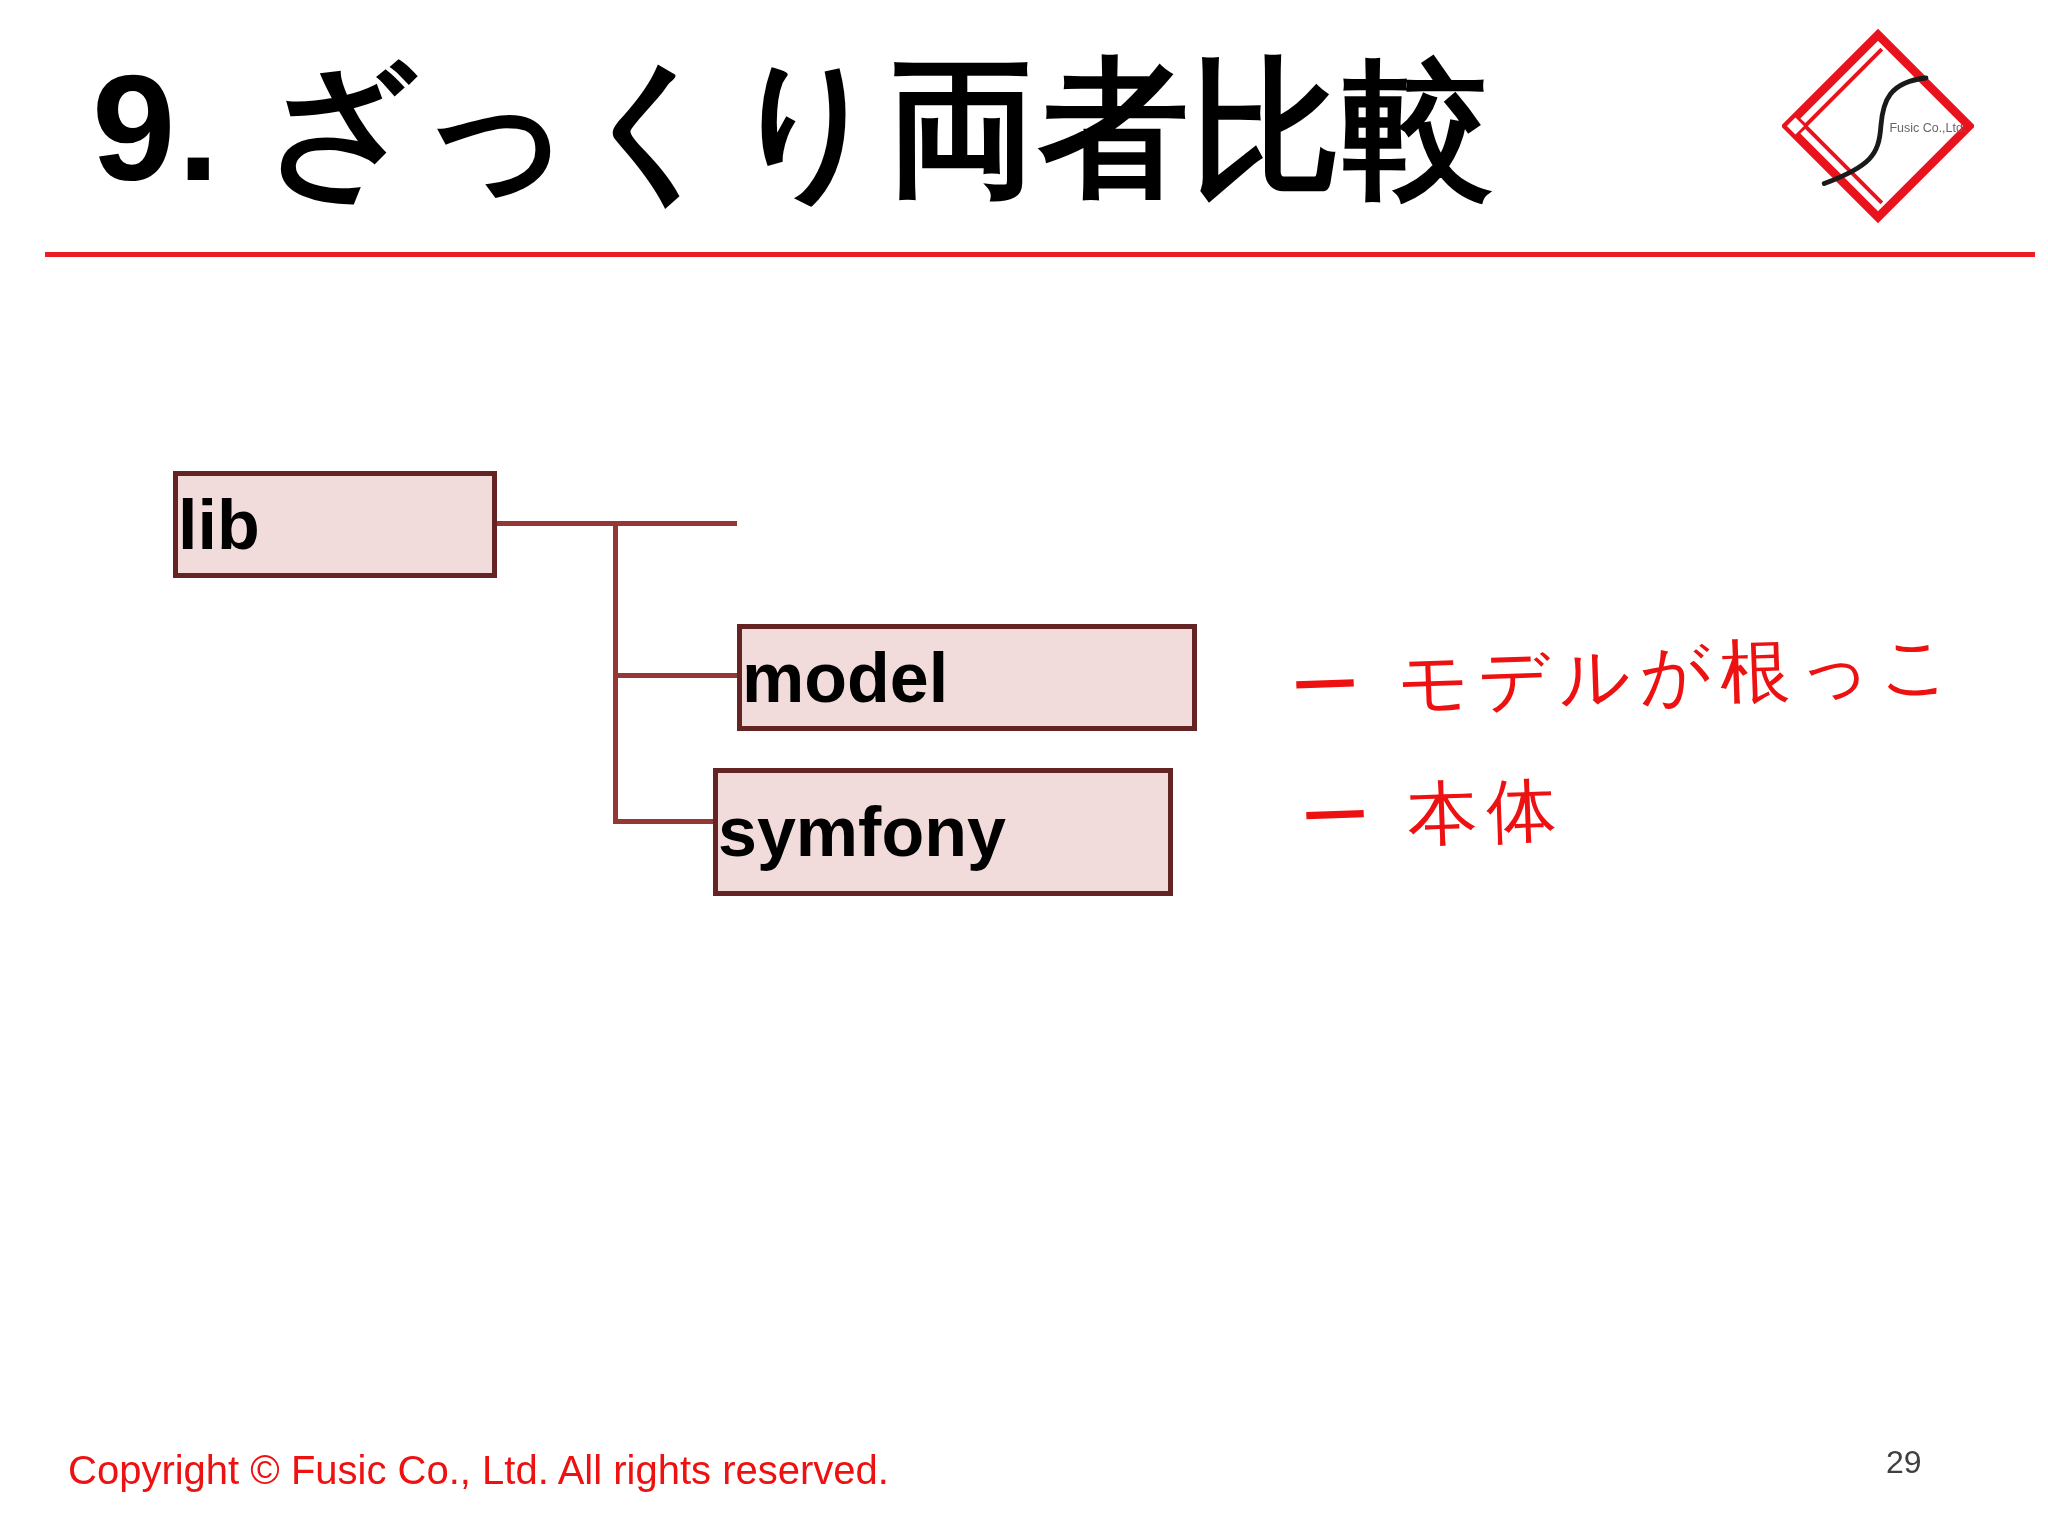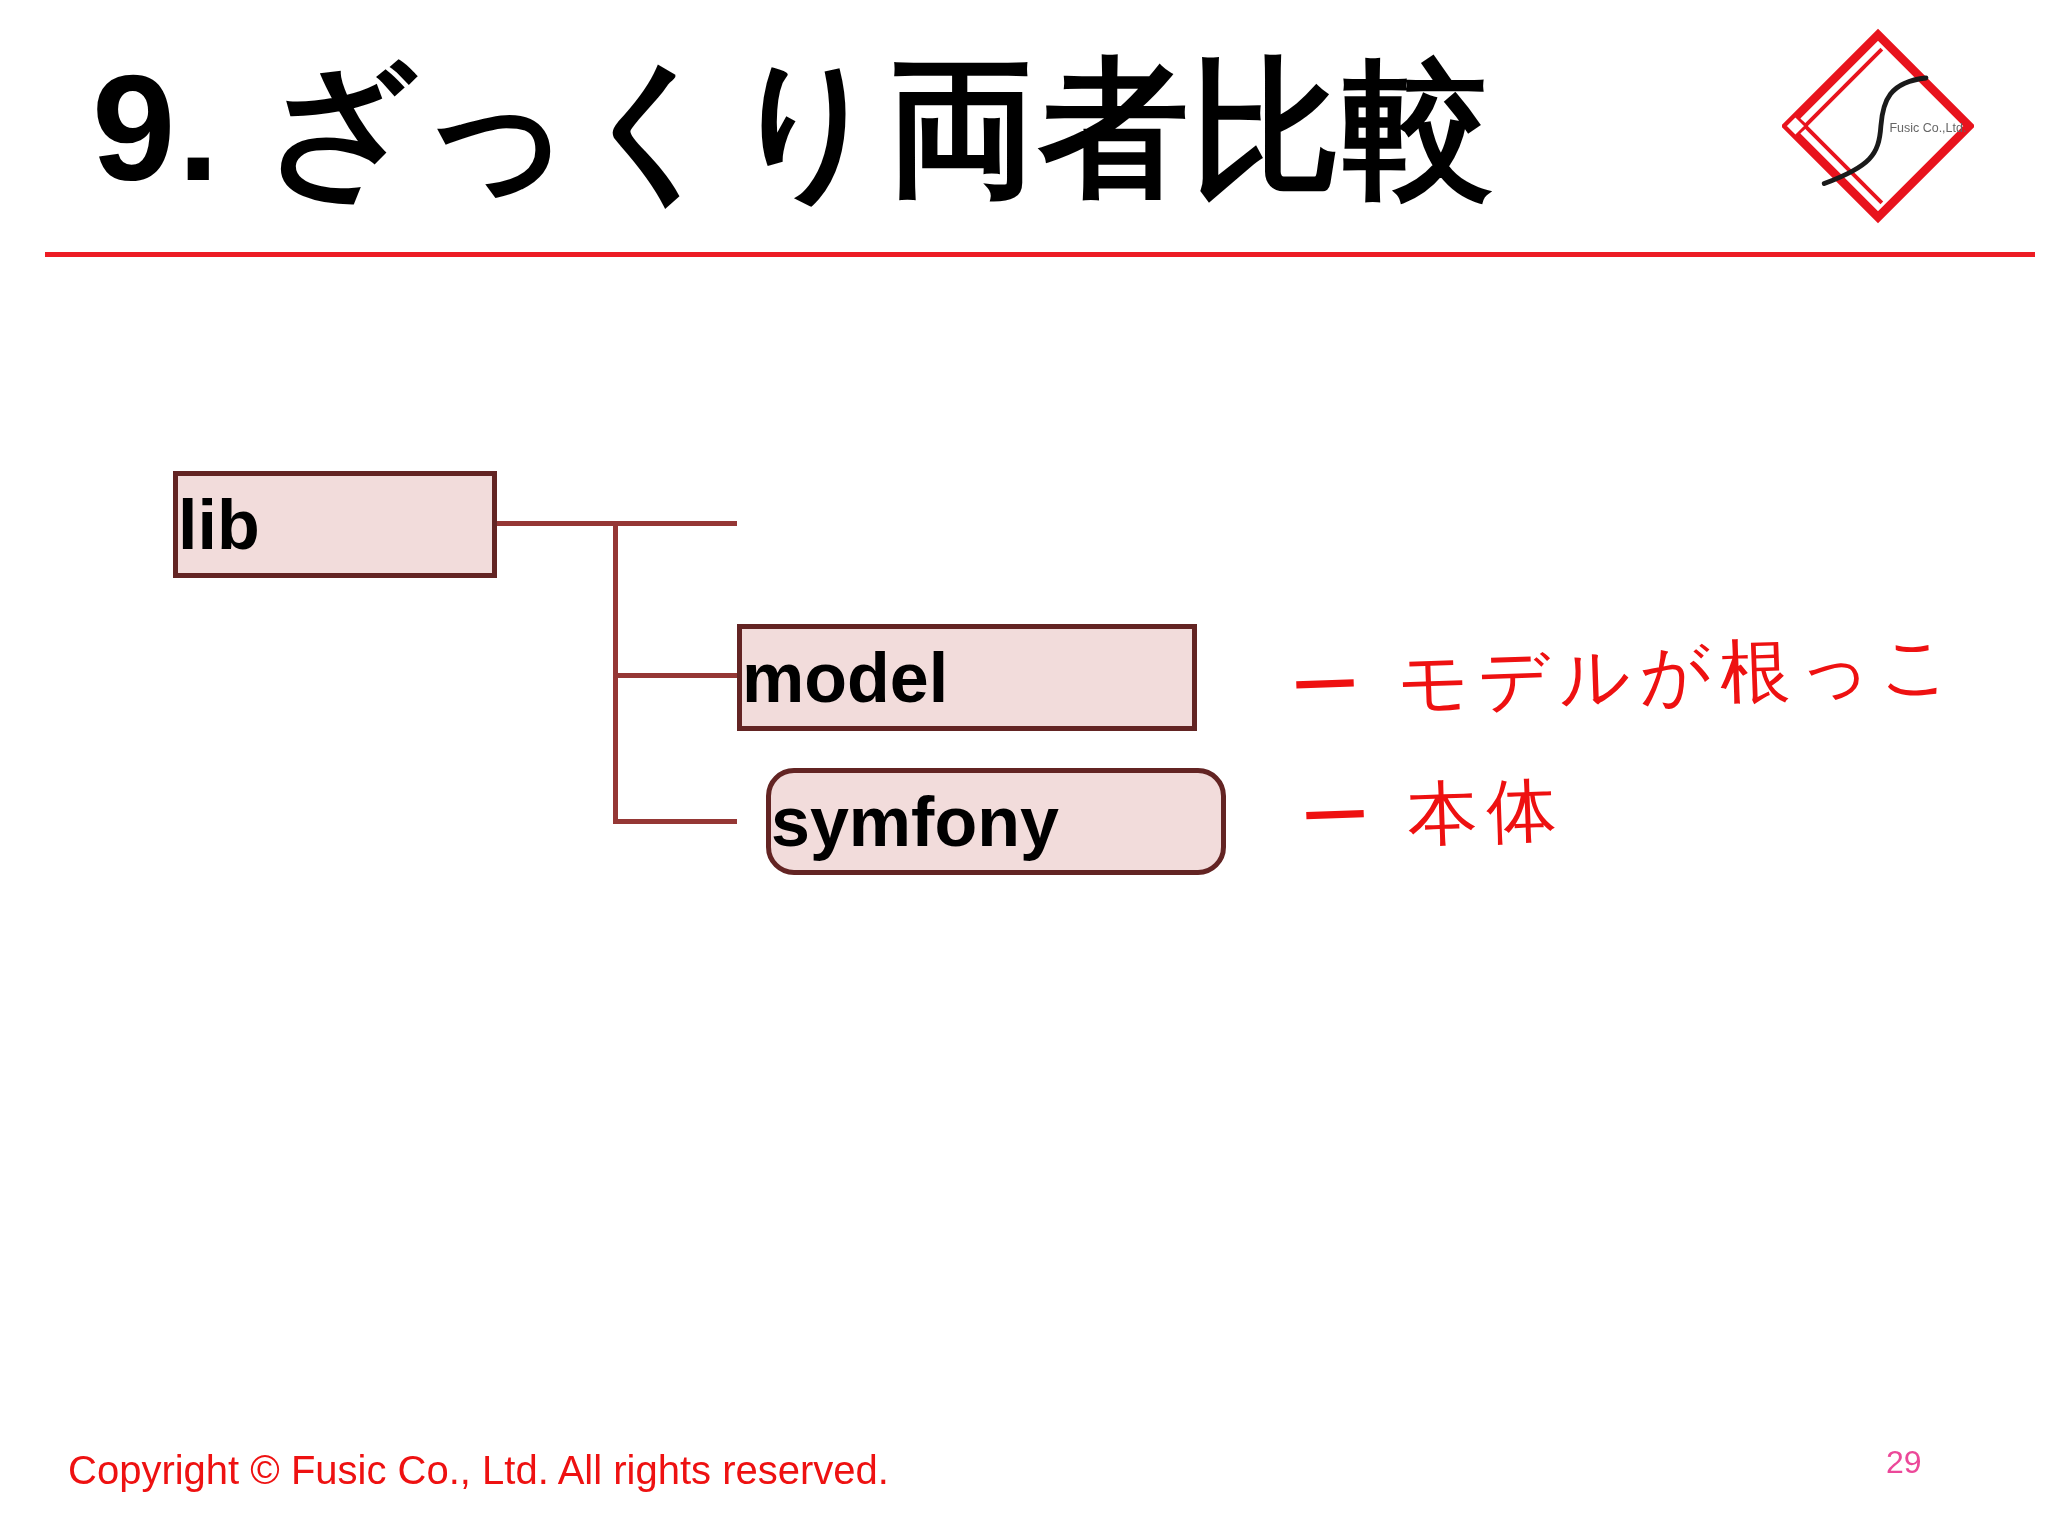--- a/index.html
+++ b/index.html
@@ -29,42 +29,42 @@
     position:absolute;
     background:#f2dcdb;
     border:5px solid #632423;
     box-sizing:border-box;
     display:flex;align-items:center;
     font-size:70px;font-weight:700;color:#000000;
   }
   .node-lib{left:173px;top:471px;width:324px;height:107px;}
   .node-form{left:737px;top:471px;width:460px;height:106px;}
   .node-model{left:737px;top:624px;width:460px;height:107px;}
-  .node-symfony{left:766px;top:768px;width:460px;height:107px;border-radius:28px;}
+  .node-symfony{left:713px;top:768px;width:460px;height:128px;}
   .conn{position:absolute;background:#953735;}
   .conn-h-root{left:497px;top:521px;width:240px;height:5px;}
   .conn-v-trunk{left:613px;top:521px;width:5px;height:303px;}
   .conn-h-model{left:613px;top:673px;width:124px;height:5px;}
   .conn-h-symfony{left:613px;top:819px;width:124px;height:5px;}
   .annotation{
     position:absolute;
     color:#ee1111;
     font-size:70px;font-weight:400;
     letter-spacing:9px;white-space:nowrap;
     transform:rotate(-2deg);
   }
   .annotation-model{left:1290px;top:630px;}
   .annotation-symfony{left:1300px;top:768px;}
   .footer-copyright{
     position:absolute;left:68px;top:1448px;
     font-size:40px;color:#ee1111;white-space:nowrap;
   }
   .footer-page{
     position:absolute;left:1886px;top:1444px;
-    font-size:32px;color:#ec4899;
+    font-size:32px;color:#404040;
   }
 </style>
 </head>
 <body>
 
 <div class="slide">
 
   <div class="title">9. ざっくり両者比較</div>
 
   <svg class="logo" viewBox="0 0 200 200" aria-hidden="true">

